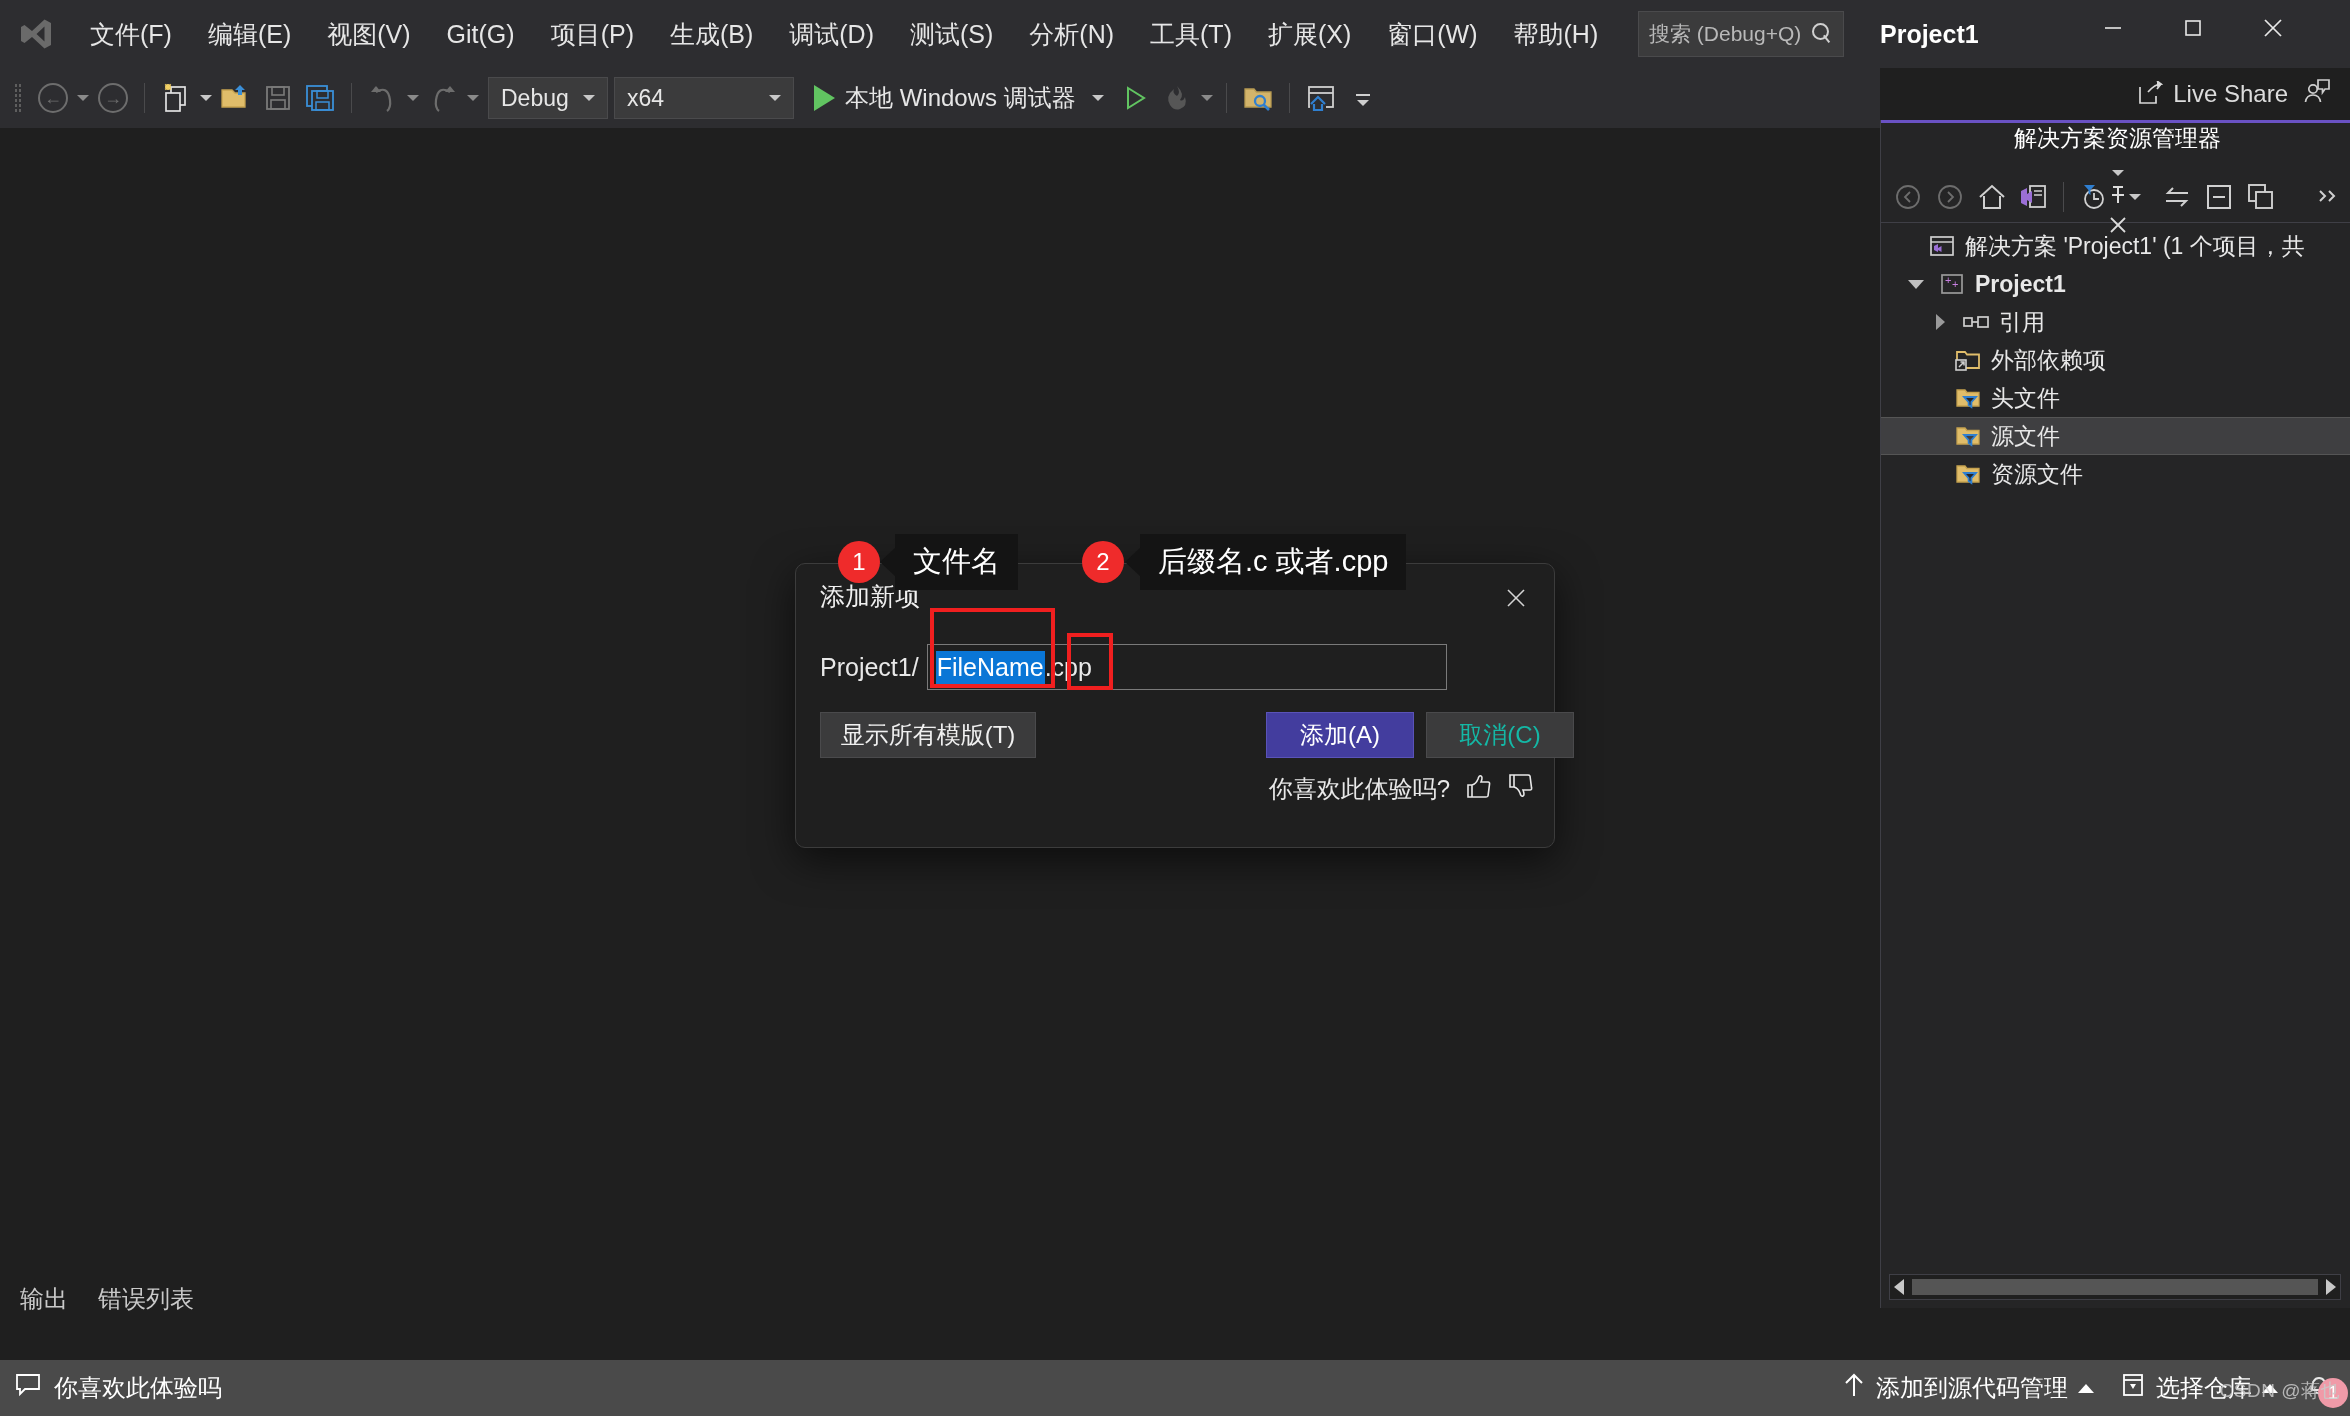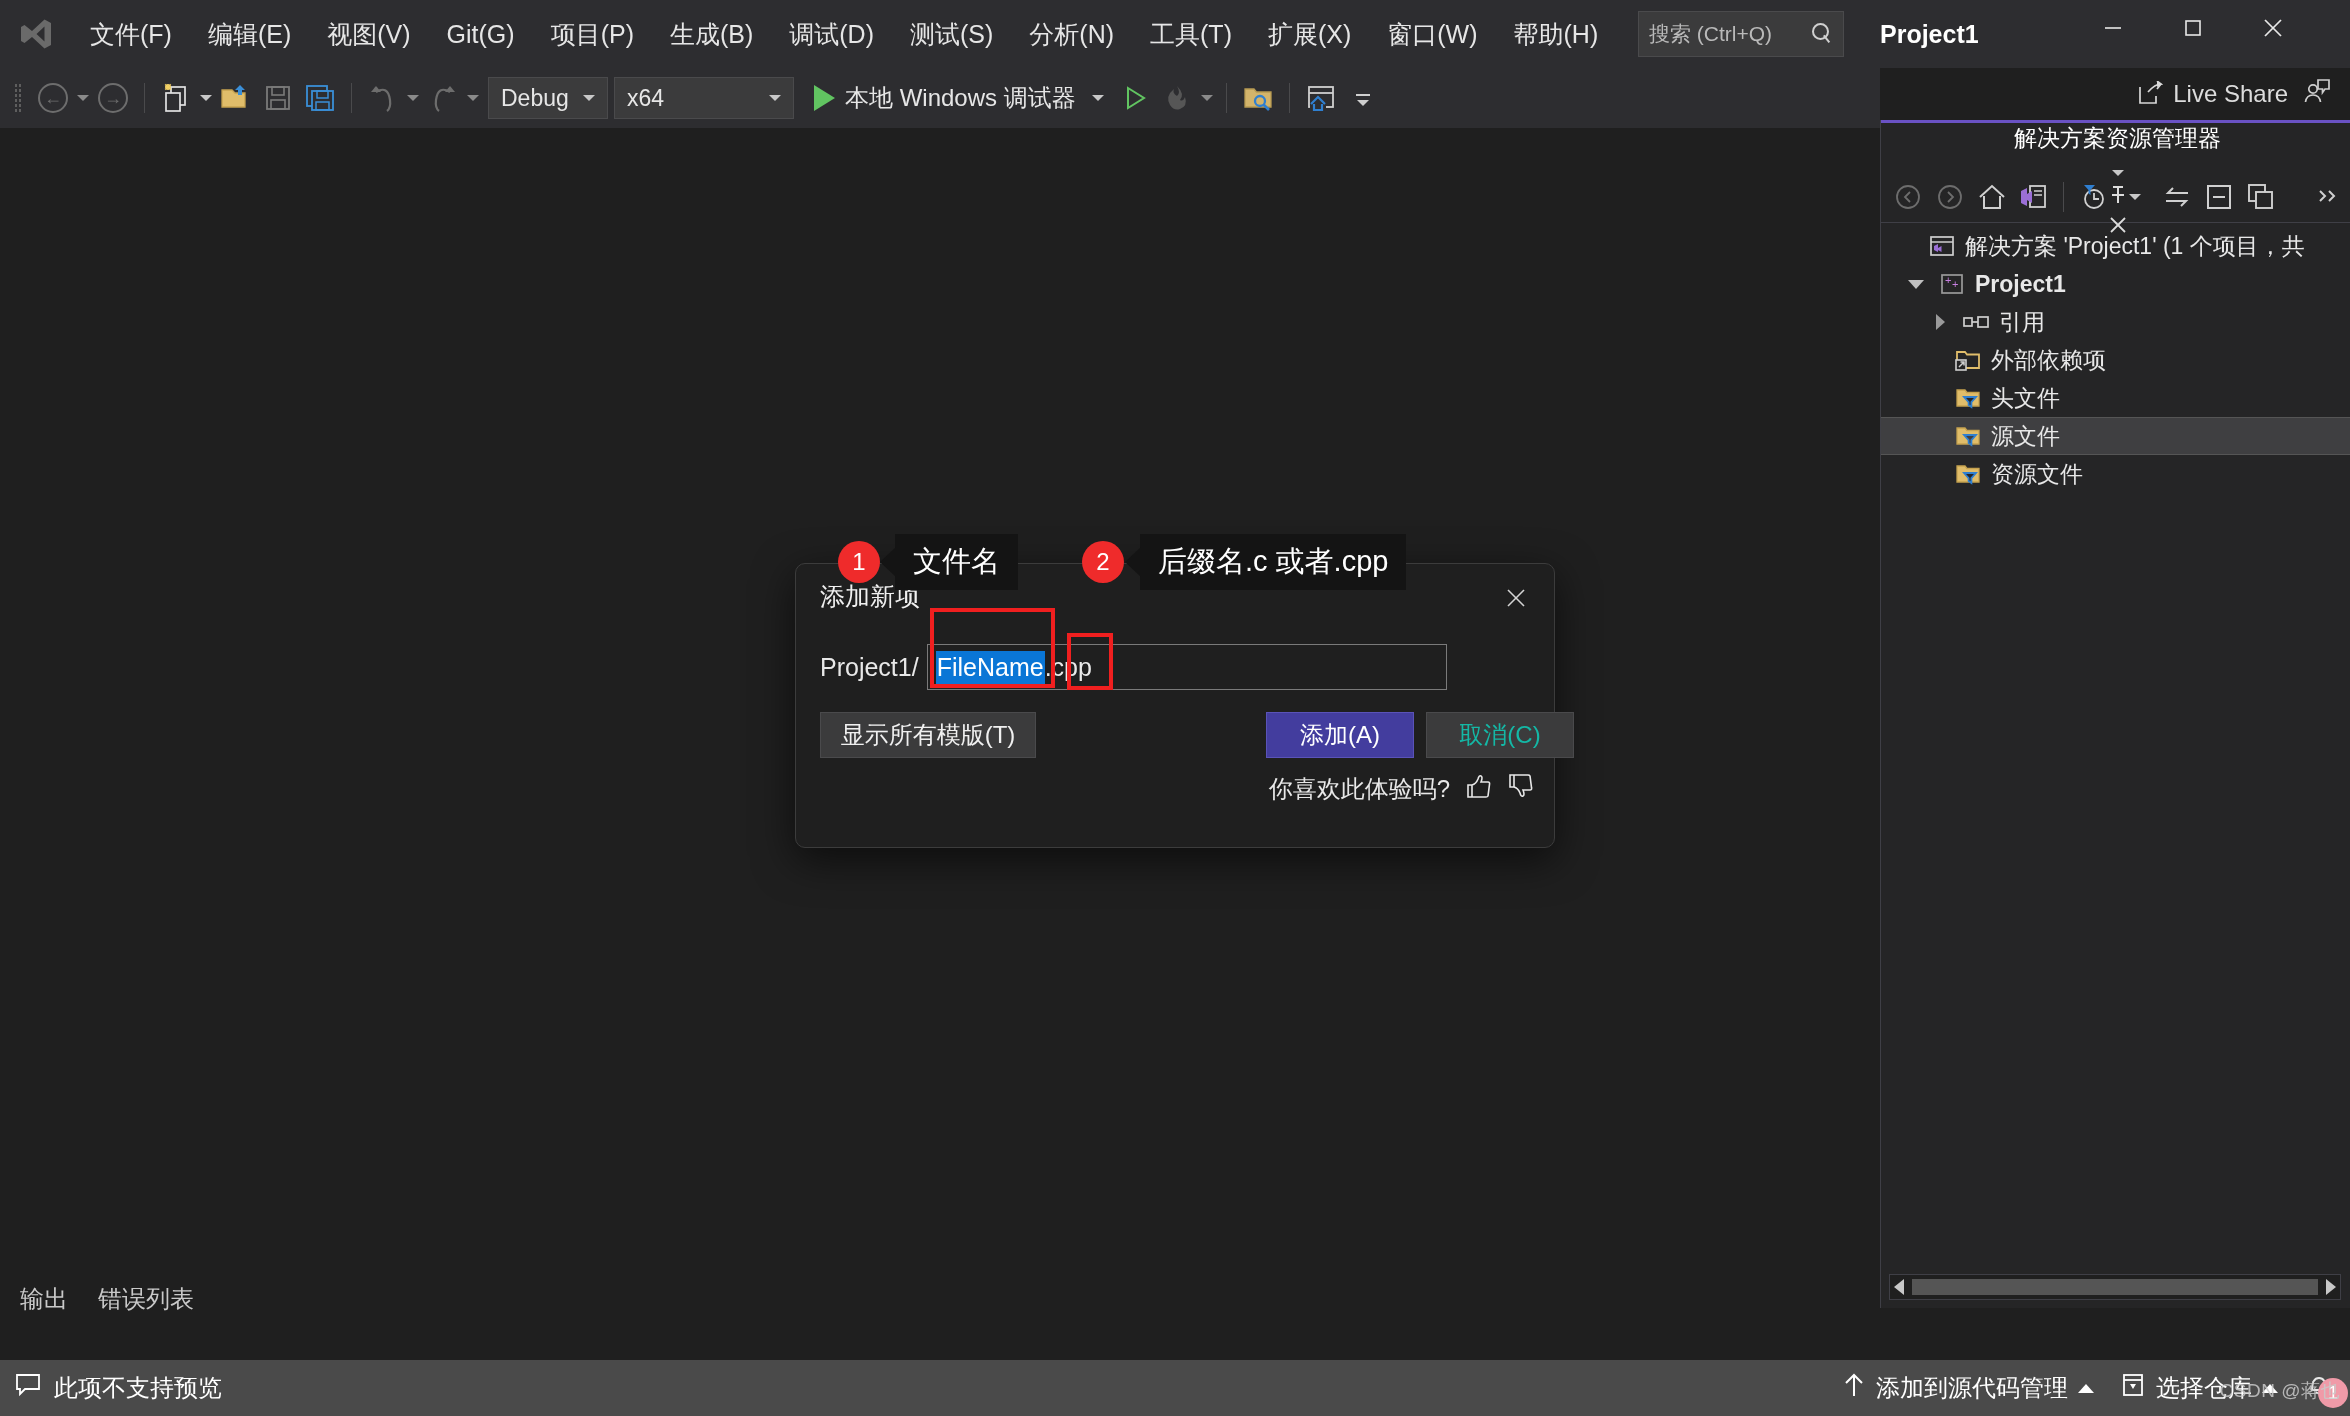--- a/index.html
+++ b/index.html
@@ -329,21 +329,21 @@
     <div class="menu-item">调试(D)</div>
     <div class="menu-item">测试(S)</div>
     <div class="menu-item">分析(N)</div>
     <div class="menu-item">工具(T)</div>
     <div class="menu-item">扩展(X)</div>
     <div class="menu-item">窗口(W)</div>
     <div class="menu-item">帮助(H)</div>
   </div>
 
   <div id="search-box">
-    <div class="ph">搜索 (Ctrl+Q)</div>
+    <div class="ph">搜索 (Debug+Q)</div>
     <span class="mag"></span>
   </div>
 
   <div id="win-title">Project1</div>
 
   <div class="wbtn" id="wbtn-min">
     <svg width="24" height="24" viewBox="0 0 24 24">
         <line x1="4" y1="12" x2="20" y2="12" stroke="#e8e8e8" stroke-width="1.6"></line>
       </svg>
   </div>
@@ -738,21 +738,21 @@
   <div class="badge-num" style="left:1082px; top:541px;">2</div>
   <div class="callout" style="left:1140px; top:534px;">后缀名.c 或者.cpp</div>
 
   <div id="statusbar">
     <div id="status-left">
       <span>
         <svg width="28" height="28" viewBox="0 0 28 28">
             <path d="M3 4 h22 v14 H11 l-5 5 v-5 H3 Z" fill="none" stroke="#ffffff" stroke-width="1.8"></path>
           </svg>
       </span>
-      <span>此项不支持预览</span>
+      <span>你喜欢此体验吗</span>
     </div>
     <div id="status-right">
       <div class="st-item">
         <span>
           <svg width="24" height="28" viewBox="0 0 24 28">
               <path d="M12 25 V4 M4 12 L12 4 L20 12" fill="none" stroke="#ffffff" stroke-width="2"></path>
             </svg>
         </span>
         <span>添加到源代码管理</span>
         <span class="caret-up-sm"></span>

